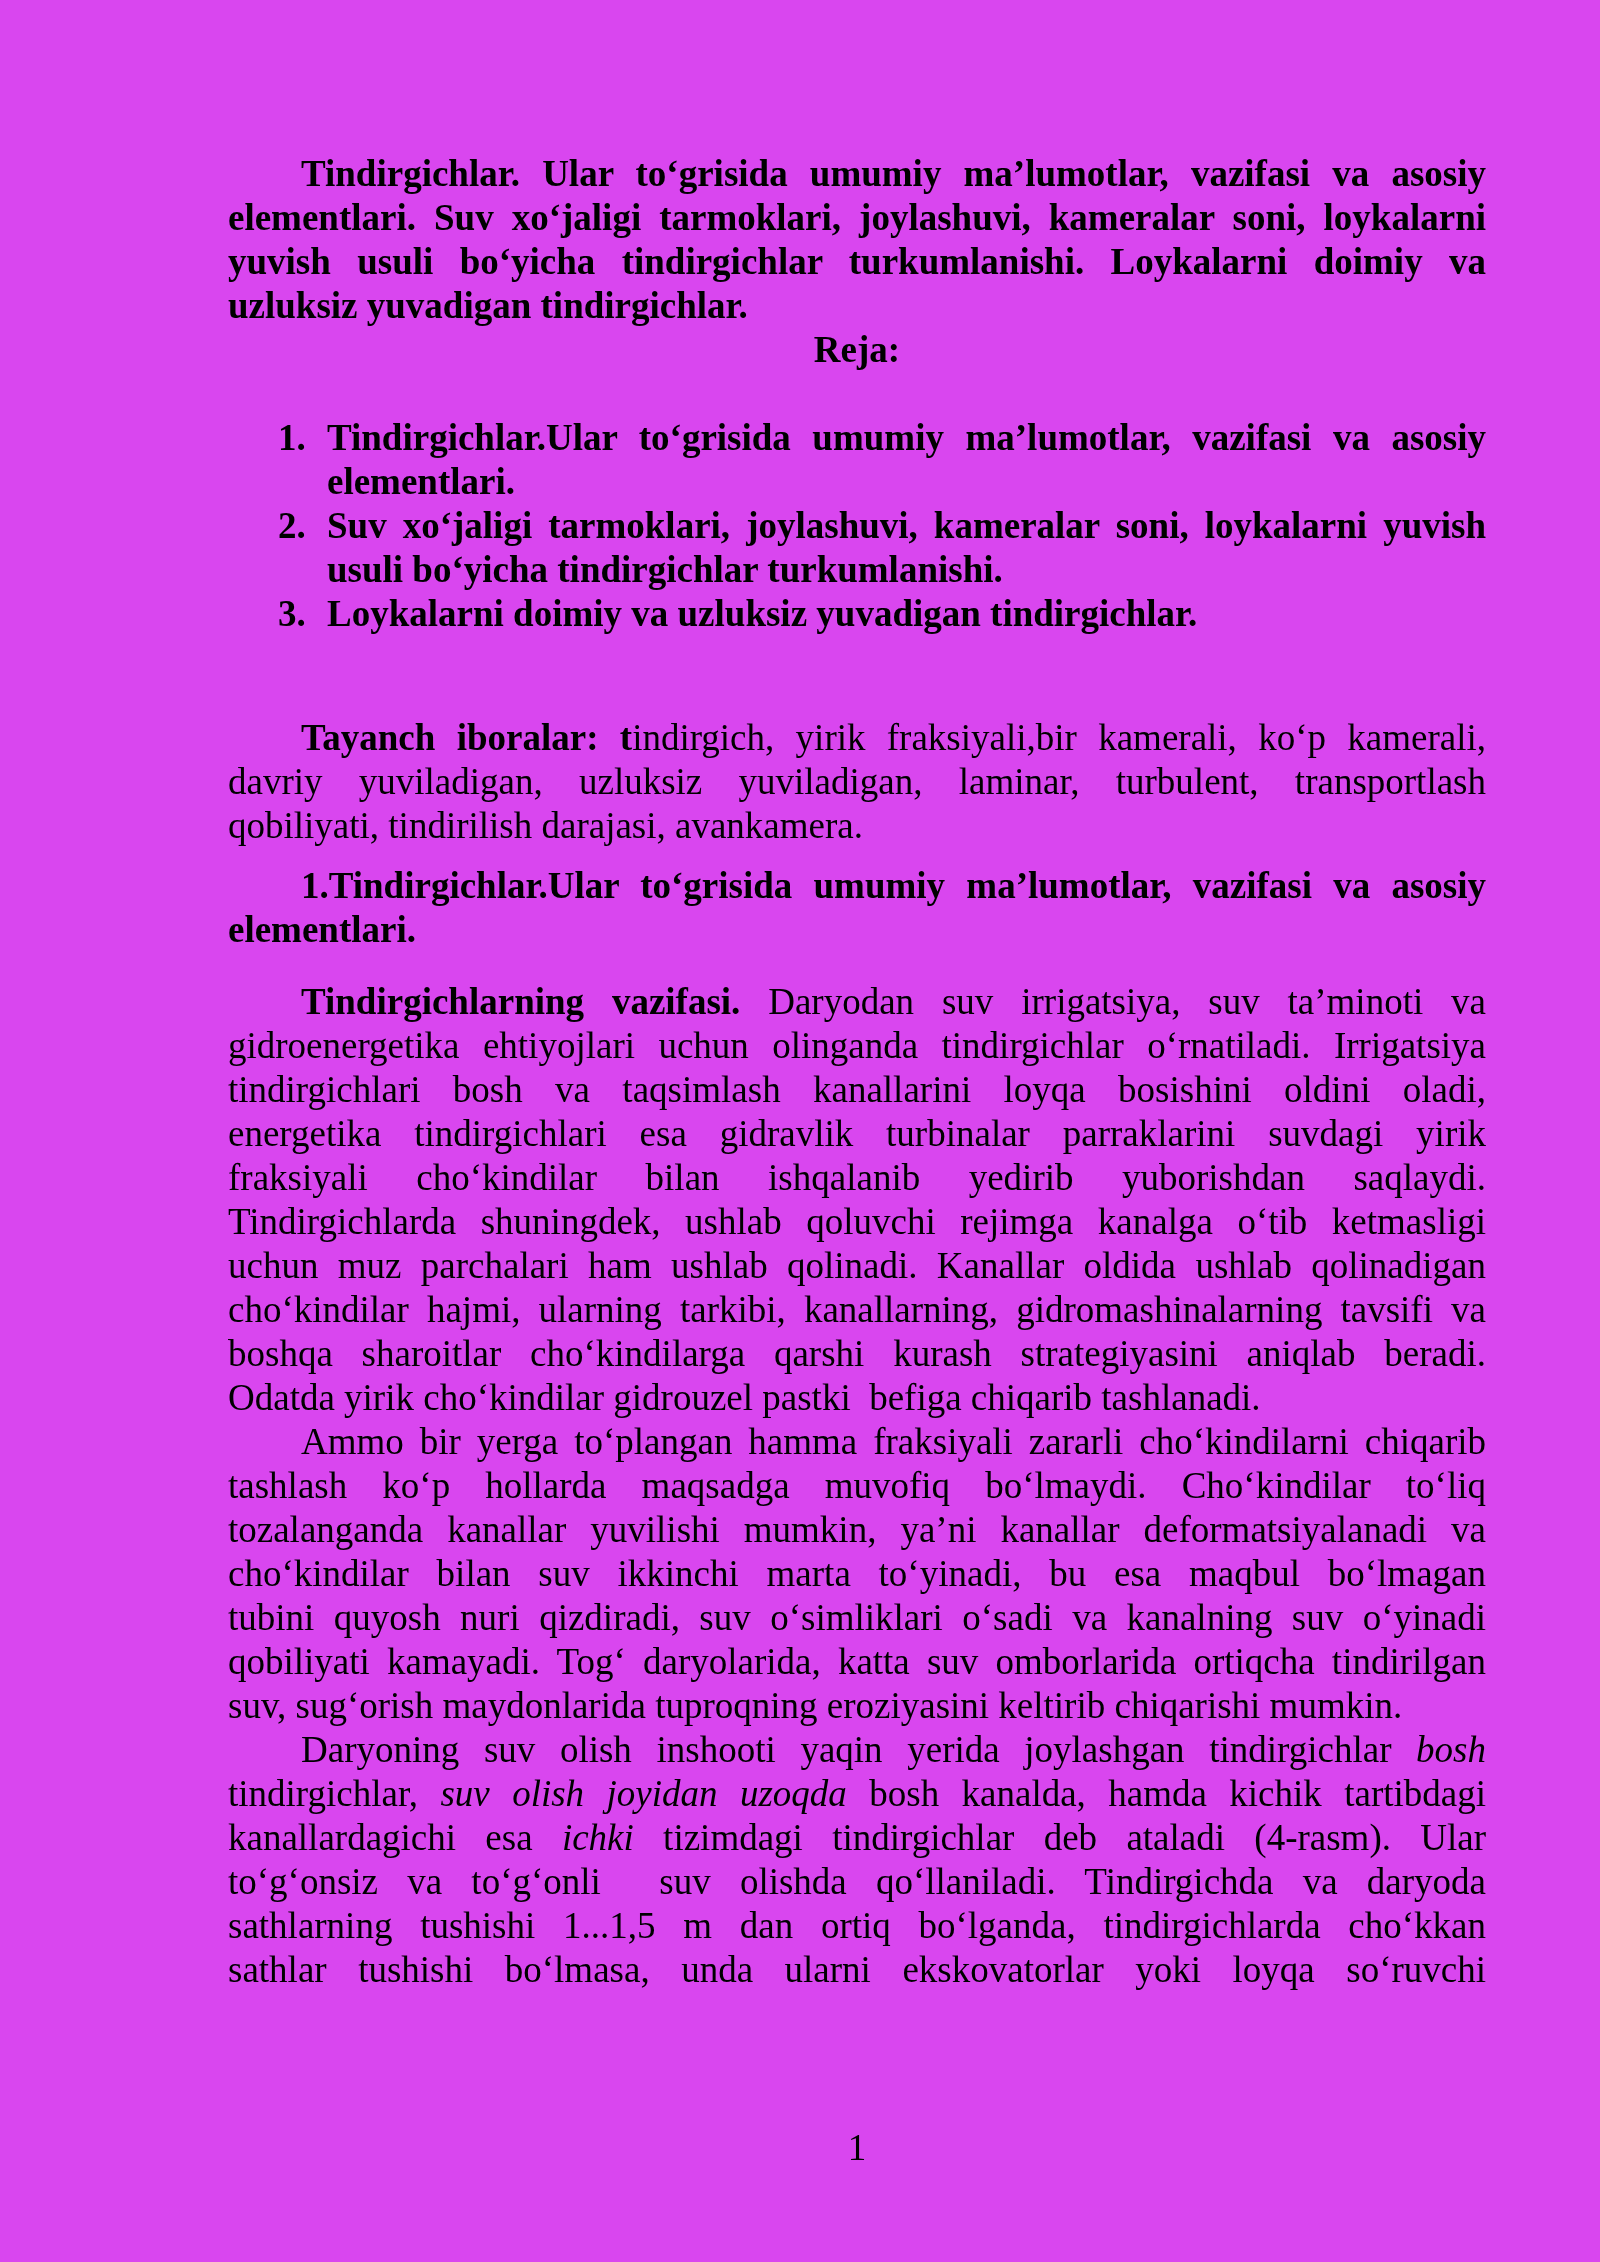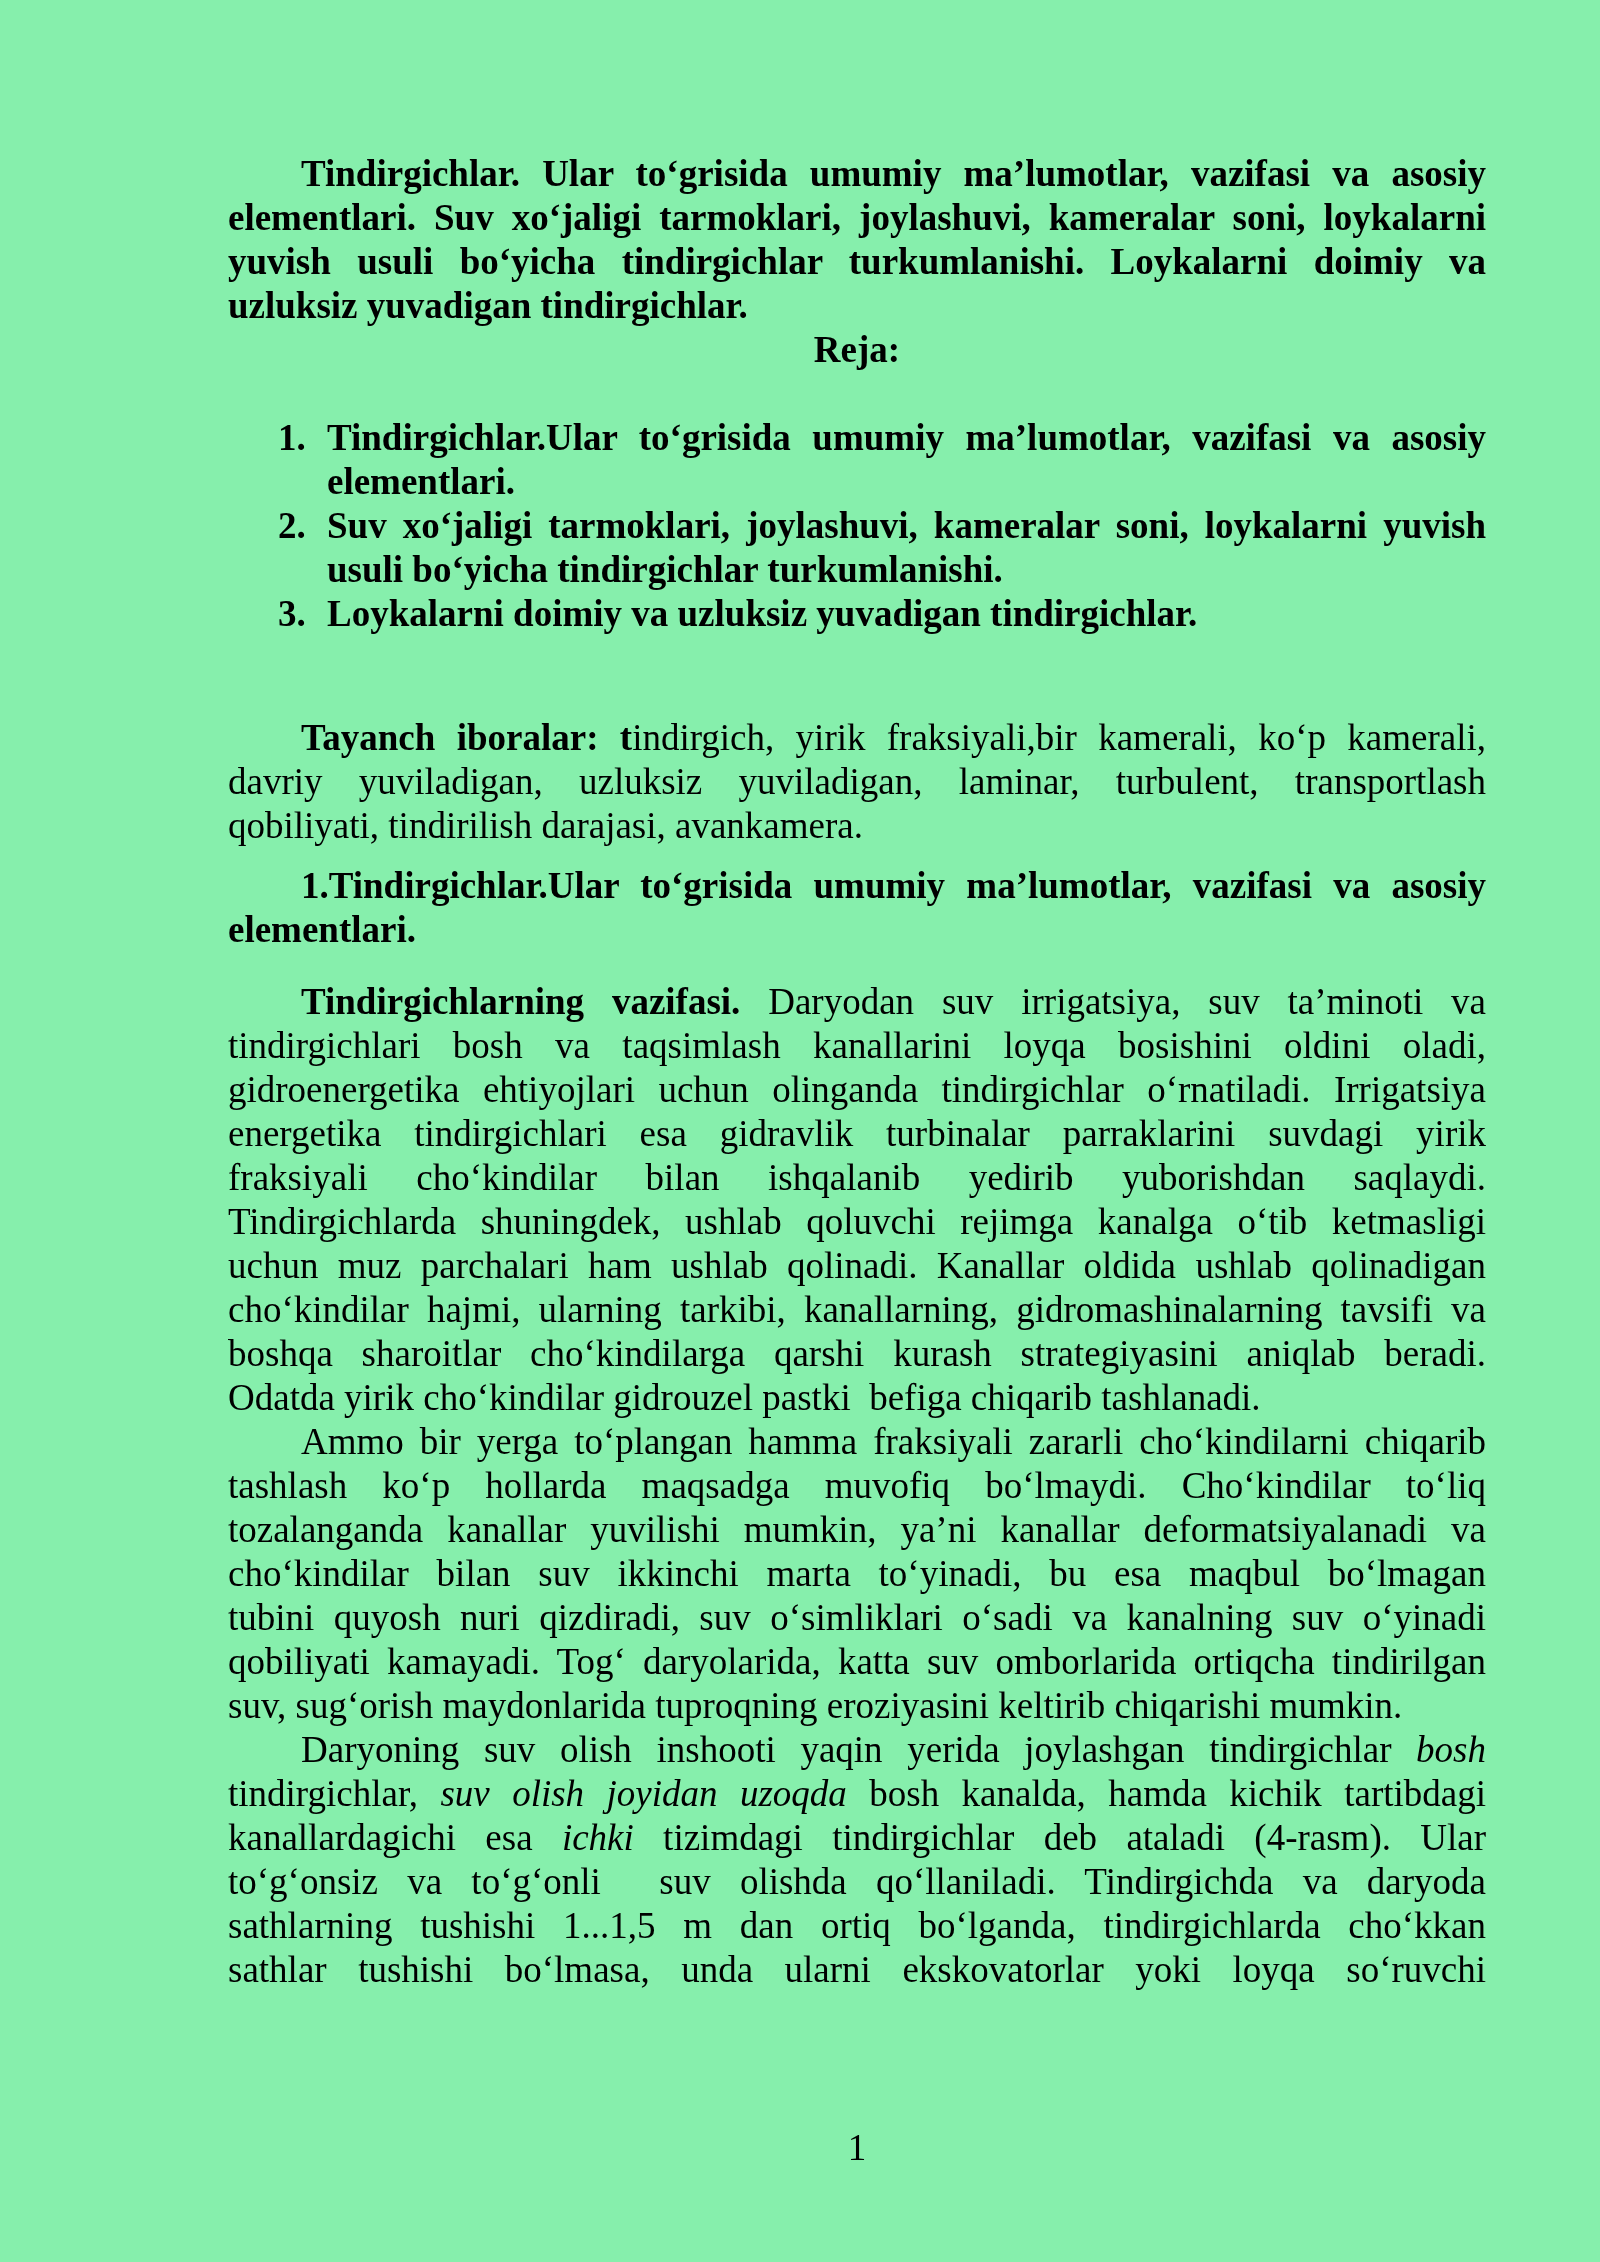--- a/index.html
+++ b/index.html
@@ -1,20 +1,20 @@
 <!DOCTYPE html>
 <html><head>
 <meta charset="utf-8">
 <style>
   html, body { margin: 0; padding: 0; background: #ffffff; }
   .page {
     position: relative;
     width: 1600px;
     height: 2262px;
-    background: #86efac;
+    background: #d946ef;
     color: #000000;
     font-family: "Liberation Serif", "DejaVu Serif", serif;
     font-size: 37px;
     line-height: 44px;
     overflow: hidden;
   }
   .content {
     position: absolute;
     left: 228px;
     top: 152px;
@@ -56,22 +56,22 @@
       <div class="line last listline"><span class="num bold">3.</span><span class="bold">Loykalarni doimiy va uzluksiz yuvadigan tindirgichlar.</span></div>
       <div class="spacer" style="height: 80px;"></div>
       <div class="line indent"><span class="bold">Tayanch iboralar: t</span><span class="">indirgich, yirik fraksiyali,bir kamerali, ko‘p kamerali,</span></div>
       <div class="line"><span class="">davriy yuviladigan, uzluksiz yuviladigan, laminar, turbulent, transportlash</span></div>
       <div class="line last"><span class="">qobiliyati, tindirilish darajasi, avankamera.</span></div>
       <div class="spacer" style="height: 16px;"></div>
       <div class="line indent"><span class="bold">1.Tindirgichlar.Ular to‘grisida umumiy ma’lumotlar, vazifasi va asosiy</span></div>
       <div class="line last"><span class="bold">elementlari.</span></div>
       <div class="spacer" style="height: 28px;"></div>
       <div class="line indent"><span class="bold">Tindirgichlarning vazifasi.</span><span class=""> Daryodan suv irrigatsiya, suv ta’minoti va</span></div>
+      <div class="line"><span class="">gidroenergetika ehtiyojlari uchun olinganda tindirgichlar o‘rnatiladi. Irrigatsiya</span></div>
       <div class="line"><span class="">tindirgichlari bosh va taqsimlash kanallarini loyqa bosishini oldini oladi,</span></div>
-      <div class="line"><span class="">gidroenergetika ehtiyojlari uchun olinganda tindirgichlar o‘rnatiladi. Irrigatsiya</span></div>
       <div class="line"><span class="">energetika tindirgichlari esa gidravlik turbinalar parraklarini suvdagi yirik</span></div>
       <div class="line"><span class="">fraksiyali cho‘kindilar bilan ishqalanib yedirib yuborishdan saqlaydi.</span></div>
       <div class="line"><span class="">Tindirgichlarda shuningdek, ushlab qoluvchi rejimga kanalga o‘tib ketmasligi</span></div>
       <div class="line"><span class="">uchun muz parchalari ham ushlab qolinadi. Kanallar oldida ushlab qolinadigan</span></div>
       <div class="line"><span class="">cho‘kindilar hajmi, ularning tarkibi, kanallarning, gidromashinalarning tavsifi va</span></div>
       <div class="line"><span class="">boshqa sharoitlar cho‘kindilarga qarshi kurash strategiyasini aniqlab beradi.</span></div>
       <div class="line last"><span class="">Odatda yirik cho‘kindilar gidrouzel pastki &nbsp;befiga chiqarib tashlanadi.</span></div>
       <div class="line indent"><span class="">Ammo bir yerga to‘plangan hamma fraksiyali zararli cho‘kindilarni chiqarib</span></div>
       <div class="line"><span class="">tashlash ko‘p hollarda maqsadga muvofiq bo‘lmaydi. Cho‘kindilar to‘liq</span></div>
       <div class="line"><span class="">tozalanganda kanallar yuvilishi mumkin, ya’ni kanallar deformatsiyalanadi va</span></div>

